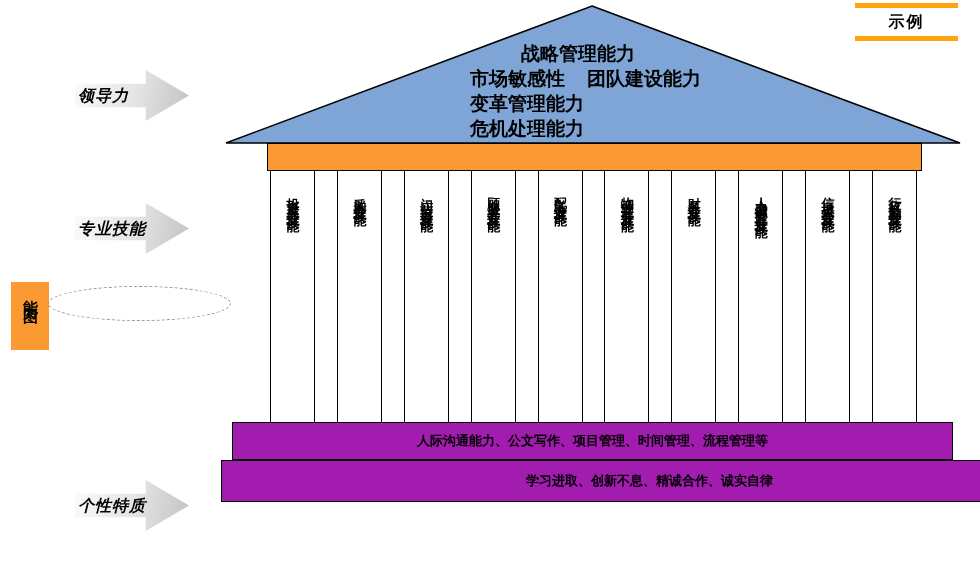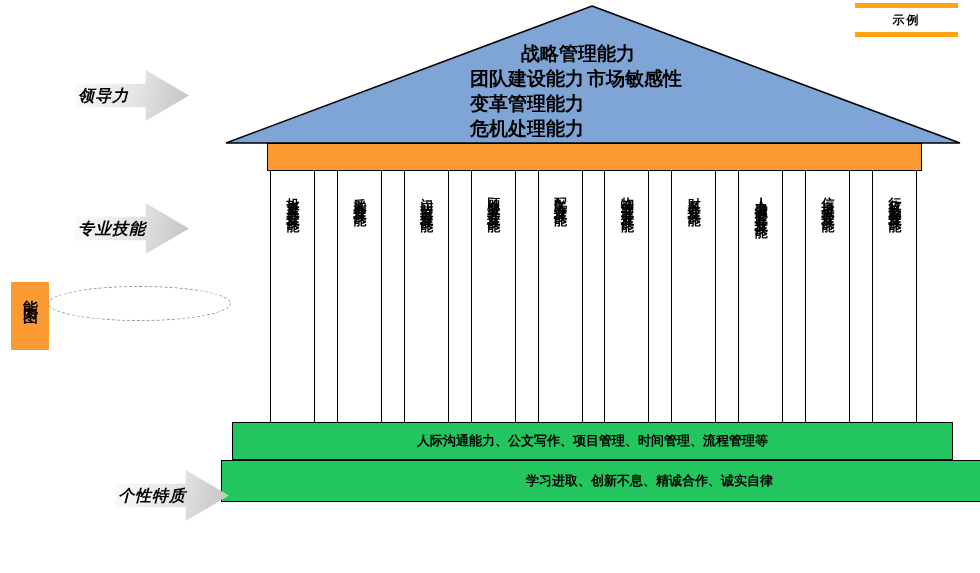--- a/index.html
+++ b/index.html
@@ -37,21 +37,21 @@
     display: flex; justify-content: center;
   }
   .pillar-label {
     writing-mode: vertical-rl; text-orientation: upright;
     font-weight: bold; font-size: 13px; letter-spacing: 3px;
     padding-top: 16px; white-space: nowrap;
   }
 
   
   .bar {
-    position: absolute; background: #22c55e; border: 1.5px solid #000;
+    position: absolute; background: #a21caf; border: 1.5px solid #000;
     display: flex; align-items: center; justify-content: center;
     font-weight: bold; font-size: 13px; white-space: nowrap;
   }
   .bar-general { left: 232px; top: 422px; width: 721px; height: 38px; }
   .bar-traits  { left: 221px; top: 460px; width: 857px; height: 42px; }
 
   
   .side-arrow {
     position: absolute; width: 114px; height: 51px;
   }
@@ -60,58 +60,58 @@
     background: linear-gradient(100deg, #fbfbfb 0%, #e3e3e3 55%, #c2c2c2 100%);
     clip-path: polygon(0 27%, 62% 27%, 62% 0, 100% 50%, 62% 100%, 62% 73%, 0 73%);
   }
   .side-arrow .arrow-label {
     position: absolute; left: 3px; top: 50%; transform: translateY(-50%);
     font-weight: bold; font-size: 16px; white-space: nowrap; letter-spacing: 1px; font-style: italic;
   }
   .arrow-leadership { left: 75px; top: 70px; }
   .arrow-professional { left: 75px; top: 203px; }
   .arrow-general { left: 75px; top: 412px; }
-  .arrow-traits { left: 75px; top: 470px; margin-left: 40px; }
+  .arrow-traits { left: 75px; top: 480px; }
 
   
   .map-tab {
     position: absolute; left: 11px; top: 282px; width: 38px; height: 68px;
     background: #fb9933; display: flex; justify-content: center;
   }
   .map-tab-label {
     writing-mode: vertical-rl; text-orientation: upright;
     font-weight: bold; font-size: 15px; letter-spacing: 5px; padding-top: 6px;
   }
   .map-ellipse {
     position: absolute; left: 48px; top: 286px; width: 183px; height: 35px;
     border: 1.4px dashed #9a9a9a; border-radius: 50%;
   }
 
   
   .example-badge {
     position: absolute; left: 855px; top: 3px; width: 103px;
     border-top: 5px solid #ffa30f; border-bottom: 5px solid #ffa30f;
     padding: 4px 0 3px 0; text-align: center;
-    font-weight: bold; font-size: 12px; letter-spacing: 2px;
+    font-weight: bold; font-size: 16px; letter-spacing: 2px;
   }
 </style>
 </head>
 <body>
 
 <div class="stage">
 
   <svg class="roof-svg" viewBox="0 0 980 160">
     <polygon points="592,6 960,143 226,143" fill="#7fa5d6" stroke="#000000" stroke-width="1.6"></polygon>
   </svg>
 
   <div class="roof-text">
     <div class="roof-line1">战略管理能力</div>
     <div class="roof-row">
+      <span>市场敏感性</span>
       <span>团队建设能力</span>
-      <span>市场敏感性</span>
     </div>
     <div class="roof-row">
       <span>变革管理能力</span>
     </div>
     <div class="roof-row">
       <span>危机处理能力</span>
     </div>
   </div>
 
   <div class="beam"></div>

